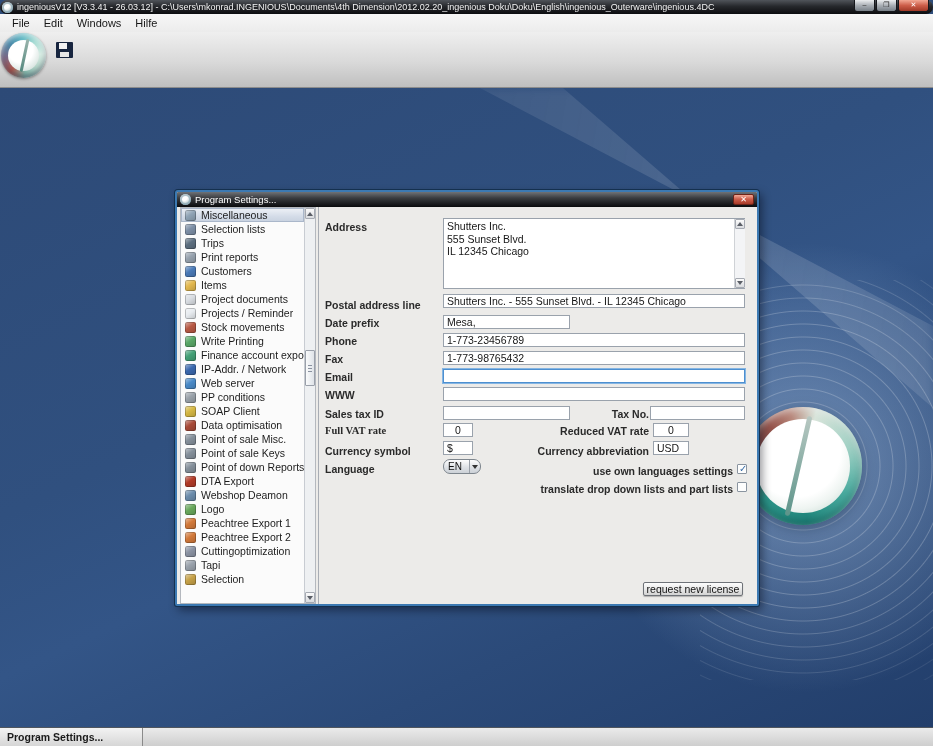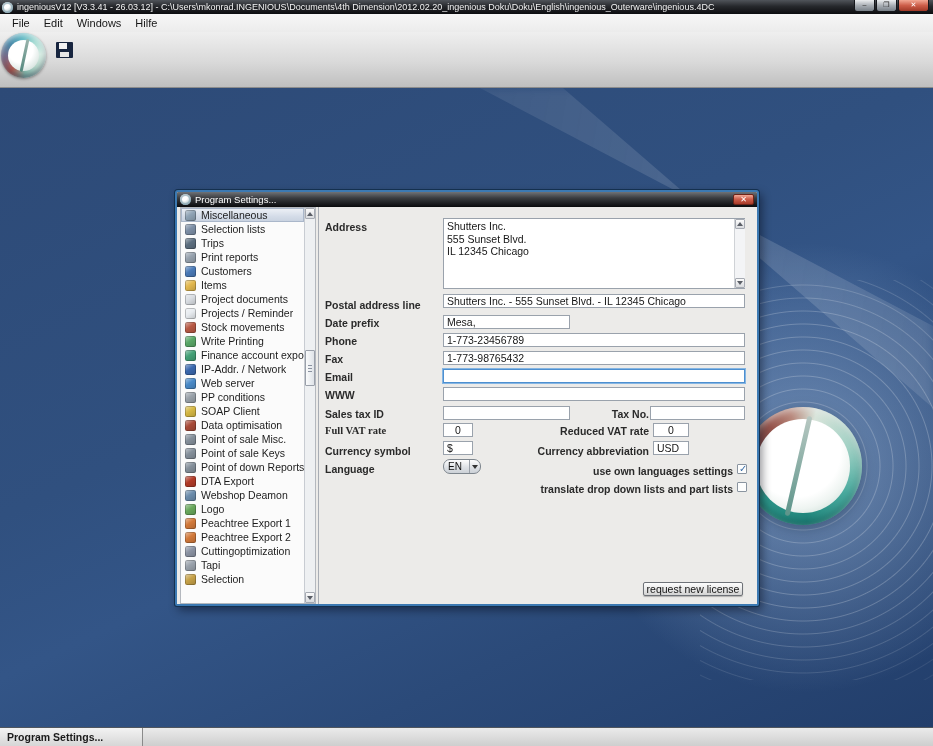--- a/index.html
+++ b/index.html
@@ -5,21 +5,21 @@
   * { margin:0; padding:0; box-sizing:border-box; }
   html,body { width:933px; height:746px; }
   #screen {
     position:relative; width:933px; height:746px; overflow:hidden;
     font-family:"Liberation Sans","DejaVu Sans",sans-serif;
     background:#2e4c7a;
   }
   
   .titlebar { position:absolute; top:0; left:0; right:0; height:14px;
     background:linear-gradient(#50545a,#26282c 45%,#0b0c0f);
-    display:flex; align-items:center; padding-left:2px; z-index:40; }
+    display:flex; align-items:center; padding-left:2px; z-index:40;border-radius:7px; }
   .titlebar-text { color:#f2f2f2; font-size:9px; margin-left:4px; white-space:nowrap; }
   .mini-logo { width:11px; height:11px; border-radius:50%; flex:none;
     background:radial-gradient(circle at 38% 30%, #ffffff 30%, #d8e2e4 50%, #88a8b4 70%, #40606e);
     box-shadow:inset 0 0 0 2px rgba(150,175,185,.75); }
   .win-controls { position:absolute; top:0; right:4px; display:flex; gap:1px; z-index:41; }
   .wc { height:12px; border:1px solid #16181c; border-top:none; border-radius:0 0 3px 3px;
     font-size:7px; line-height:10px; text-align:center; cursor:default; }
   .wc.min,.wc.max { width:21px; color:#2a2a2a;
     background:linear-gradient(#eceef0,#a8aeb4 50%,#788088); }
   .wc.close { width:31px; color:#fff;

